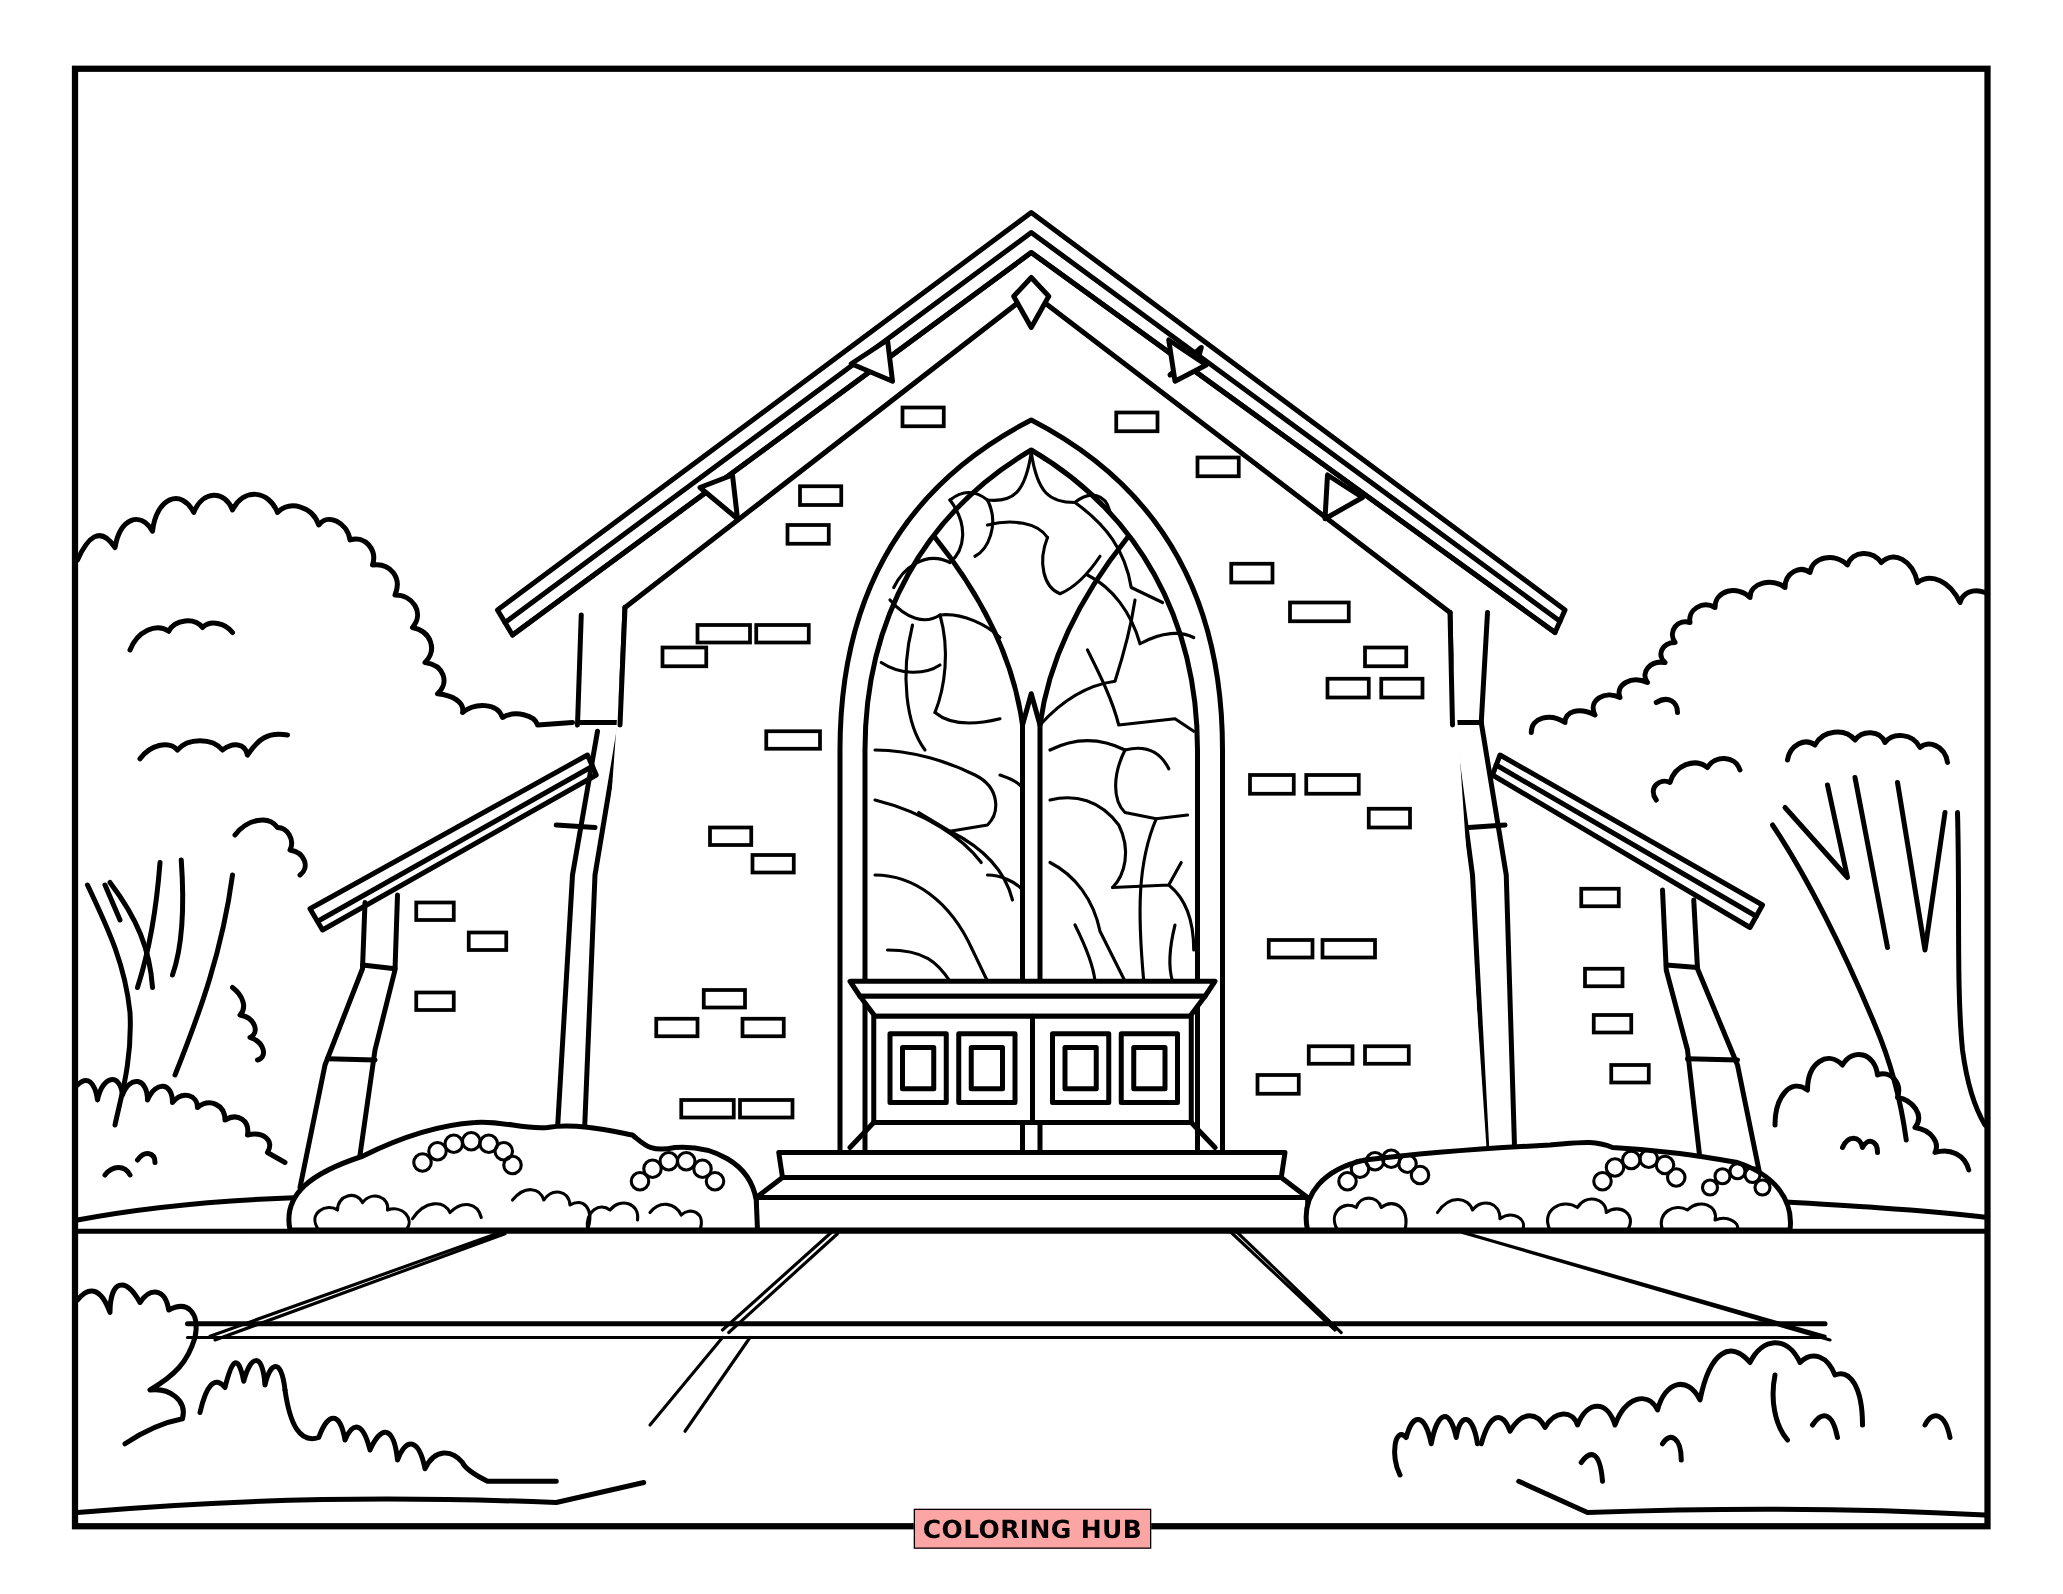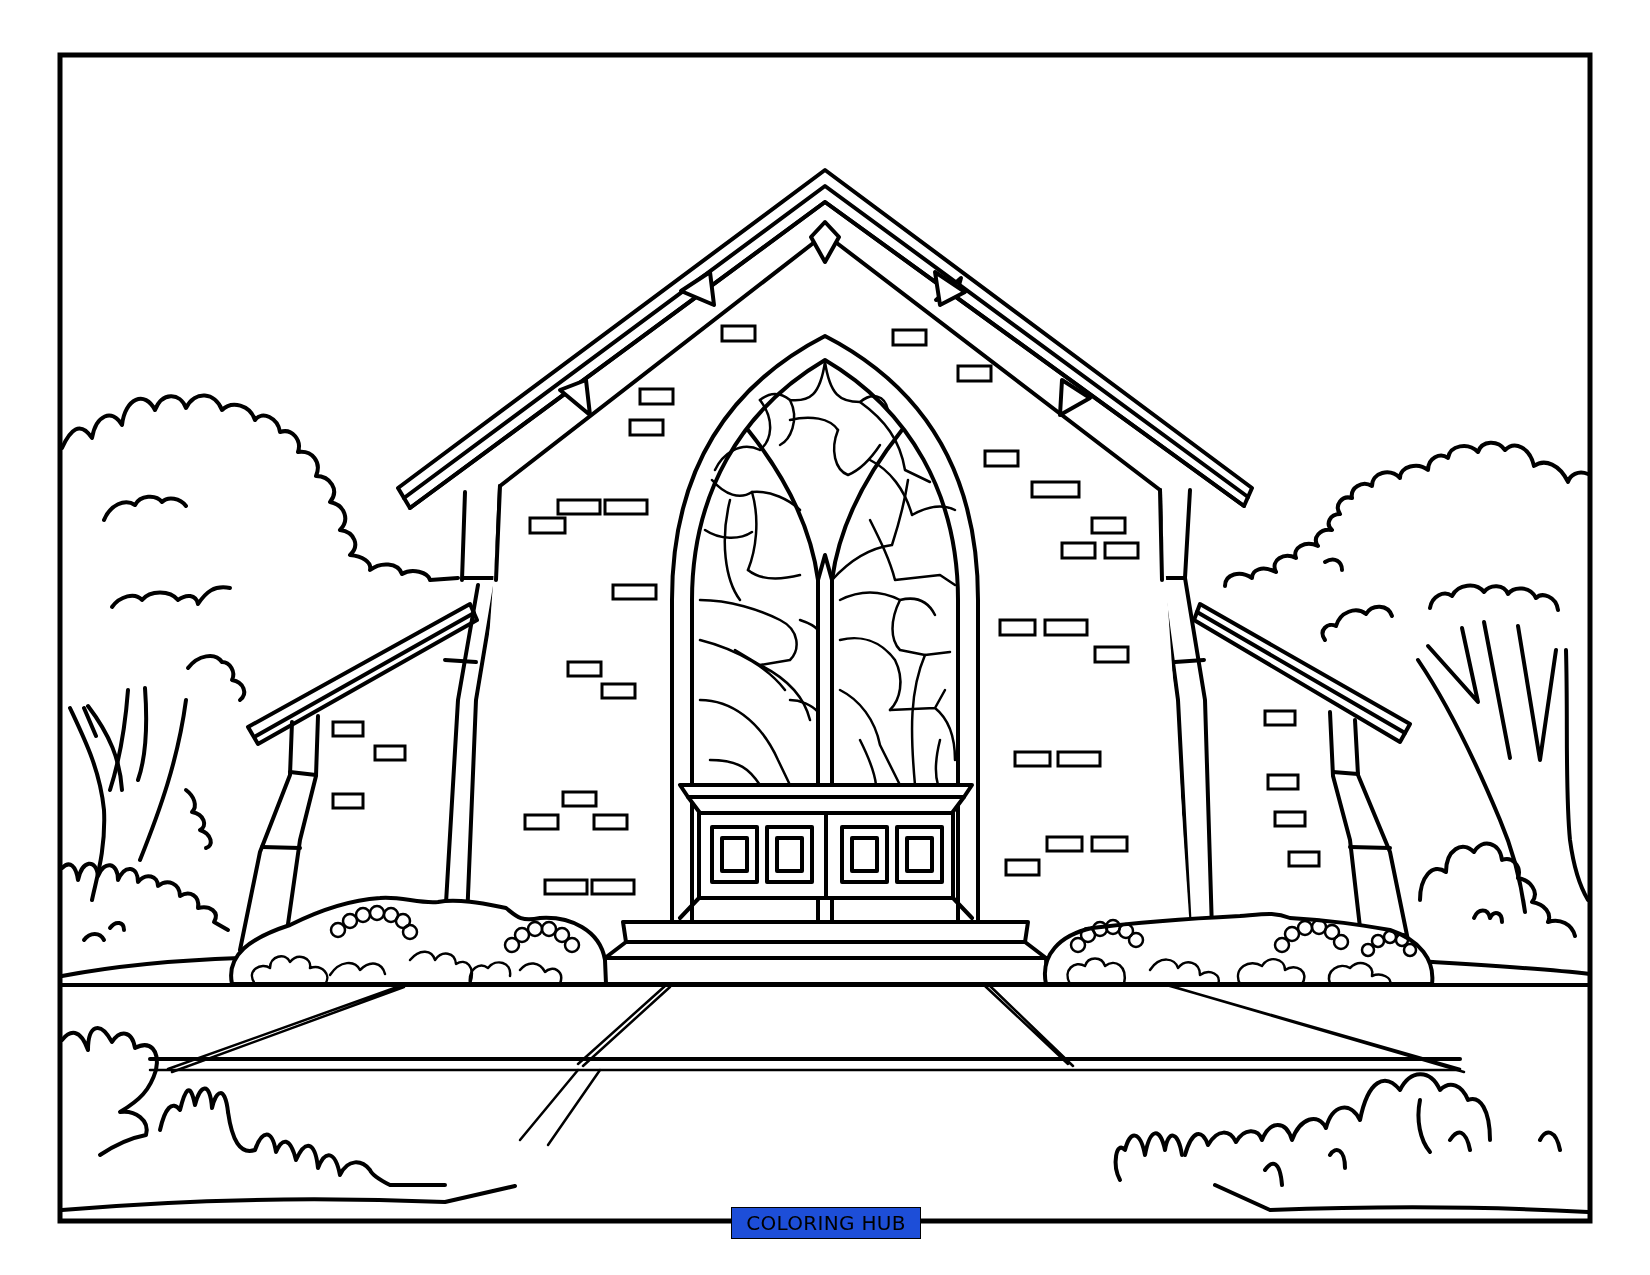--- a/index.html
+++ b/index.html
@@ -5,23 +5,23 @@
   html, body { margin: 0; padding: 0; background: #ffffff; }
   body { width: 1650px; height: 1275px; position: relative; overflow: hidden; }
   #page { position: absolute; left: 0; top: 0; width: 1650px; height: 1275px; }
   svg.drawing { position: absolute; left: 0; top: 0; }
   .ln { fill: none; stroke: #000; stroke-width: 4; stroke-linejoin: round; stroke-linecap: round; }
   .lnw { fill: #fff; stroke: #000; stroke-width: 4; stroke-linejoin: round; stroke-linecap: round; }
   .thin { fill: none; stroke: #000; stroke-width: 2.5; stroke-linecap: round; stroke-linejoin: round; }
   .brick { fill: #fff; stroke: #000; stroke-width: 3; }
   .watermark {
     position: absolute; left: 731px; top: 1207px; width: 190px; height: 32px;
-    background: #1d4ed8; border: 1.5px solid #000; box-sizing: border-box;
+    background: #fca5a5; border: 1.5px solid #000; box-sizing: border-box;
     display: flex; align-items: center; justify-content: center;
-    font-family: "DejaVu Sans", sans-serif; font-weight: normal; font-size: 20px;
+    font-family: "DejaVu Sans", sans-serif; font-weight: bold; font-size: 20px;
     color: #000; letter-spacing: 0.3px;
   }
 </style>
 </head>
 <body>
 
 <div id="page">
 <svg class="drawing" width="1650" height="1275" viewBox="0 0 1650 1275">
 
   <g>

